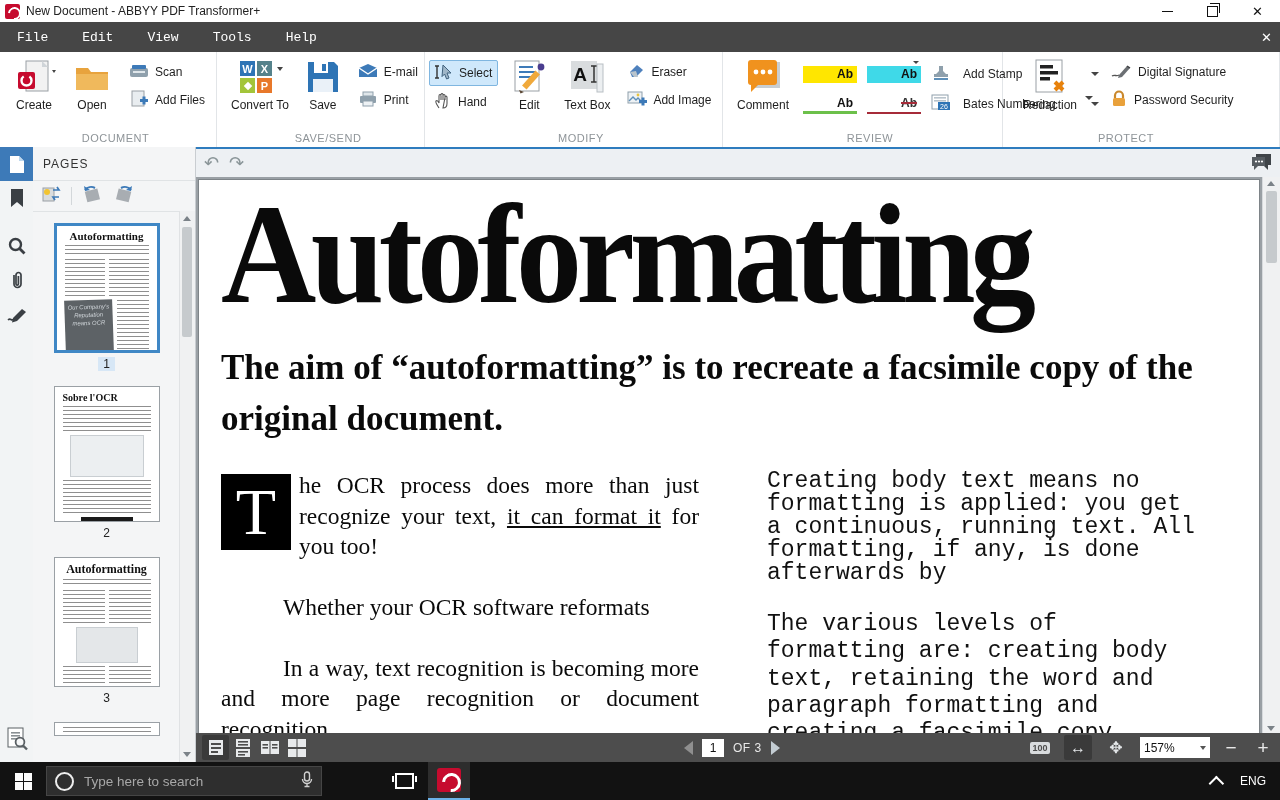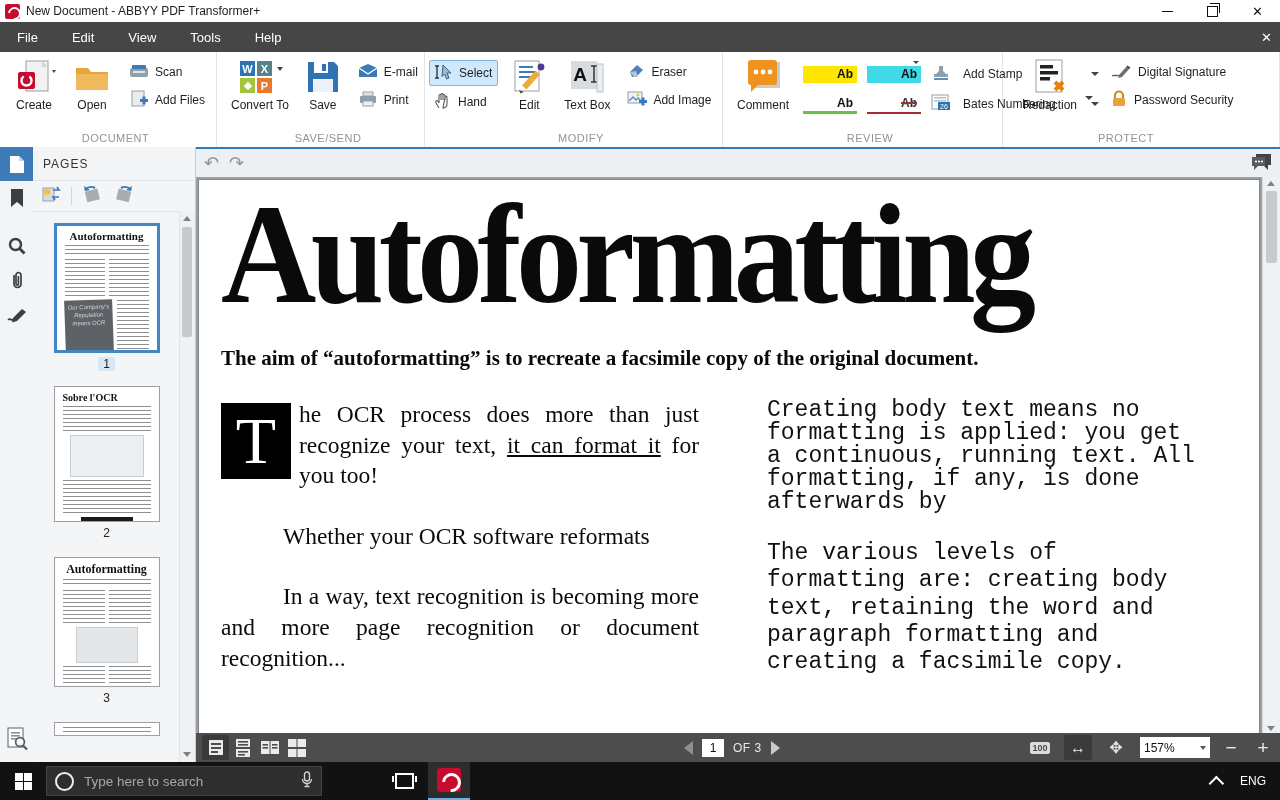--- a/index.html
+++ b/index.html
@@ -15,21 +15,21 @@
   .title-text{font-size:12px;color:#222;}
   .win-controls{margin-left:auto;display:flex;height:22px;}
   .win-btn{width:45px;height:22px;display:flex;align-items:center;justify-content:center;color:#111;}
   .min-glyph{width:11px;height:1px;background:#111;display:block;}
   .restore-glyph{width:9px;height:9px;border:1px solid #111;position:relative;display:block;}
   .restore-glyph::before{content:"";position:absolute;left:2px;top:-4px;width:9px;height:9px;border:1px solid #111;border-bottom:none;border-left:none;}
   .close-glyph{font-size:13px;line-height:1;}
   
   .menubar{position:absolute;left:0;top:22px;width:1280px;height:30px;background:#464646;
            display:flex;align-items:center;color:#fff;font-size:13px;}
-  .menu-item{padding:15px 17px;height:30px;display:flex;align-items:center;cursor:default;}
+  .menu-item{padding:15px 17px;height:30px;display:flex;align-items:center;cursor:default;font-family:Liberation Mono, monospace;}
   .menubar-close{margin-left:auto;margin-right:8px;font-weight:bold;font-size:13px;color:#fff;}
   
   .ribbon{position:absolute;left:0;top:52px;width:1280px;height:95px;background:#fff;
           border-bottom:1px solid #cdd2d6;display:flex;}
   .rgroup{position:relative;height:95px;border-right:1px solid #e2e5e8;display:flex;
           align-items:flex-start;padding-top:4px;box-sizing:border-box;}
   .rgroup-label{position:absolute;bottom:3px;left:15px;right:0;text-align:center;
           font-size:11px;color:#8e9498;letter-spacing:.5px;}
   .rbig{display:flex;flex-direction:column;align-items:center;justify-content:flex-start;
         padding:2px 6px;margin:0 2px;border-radius:2px;}
@@ -86,21 +86,21 @@
   .undo-redo{font-size:18px;display:flex;gap:10px;color:#8a9598;}
   .comment-pane-btn{margin-left:auto;}
   .doc-scroll{position:absolute;right:0;top:28px;bottom:0;width:17px;background:#f0f1f2;border-left:1px solid #d7dadd;}
   .doc-scroll .vthumb{left:3px;top:14px;height:72px;width:11px;}
   .page{position:absolute;left:2px;top:30px;right:20px;bottom:0;background:#fff;
         border:1px solid #7e8488;border-bottom:none;overflow:hidden;}
   .page-inner{padding:2px 24px 0 22px;}
   .doc-title{font-family:"Liberation Serif","DejaVu Serif",serif;font-weight:bold;color:#0a0a0a;
              font-size:142px;line-height:1.02;letter-spacing:-6px;margin:0;white-space:nowrap;
              transform:scaleX(.93);transform-origin:left;}
-  .doc-sub{font-family:"Liberation Serif",serif;font-weight:bold;color:#0a0a0a;font-size:21px;
+  .doc-sub{font-family:"Liberation Serif",serif;font-weight:bold;color:#0a0a0a;font-size:35px;
            line-height:1.45;margin:16px 0 0 0;max-width:1025px;}
   .doc-cols{display:flex;gap:68px;margin-top:26px;}
   .col-left{width:478px;font-family:"Liberation Serif",serif;font-size:23.5px;color:#0a0a0a;
             text-align:justify;line-height:1.3;}
   .dropcap{float:left;width:70px;height:76px;background:#000;color:#fff;font-family:"Liberation Serif",serif;
            font-size:66px;display:flex;align-items:center;justify-content:center;margin:4px 8px 2px 0;}
   .uline{text-decoration:underline;}
   .col-left p.ind{ text-indent:62px;margin:30px 0 0 0;}
   .col-left p:first-child{margin:0;}
   .col-right{width:438px;font-family:"Liberation Mono","DejaVu Sans Mono",monospace;font-size:23px;

